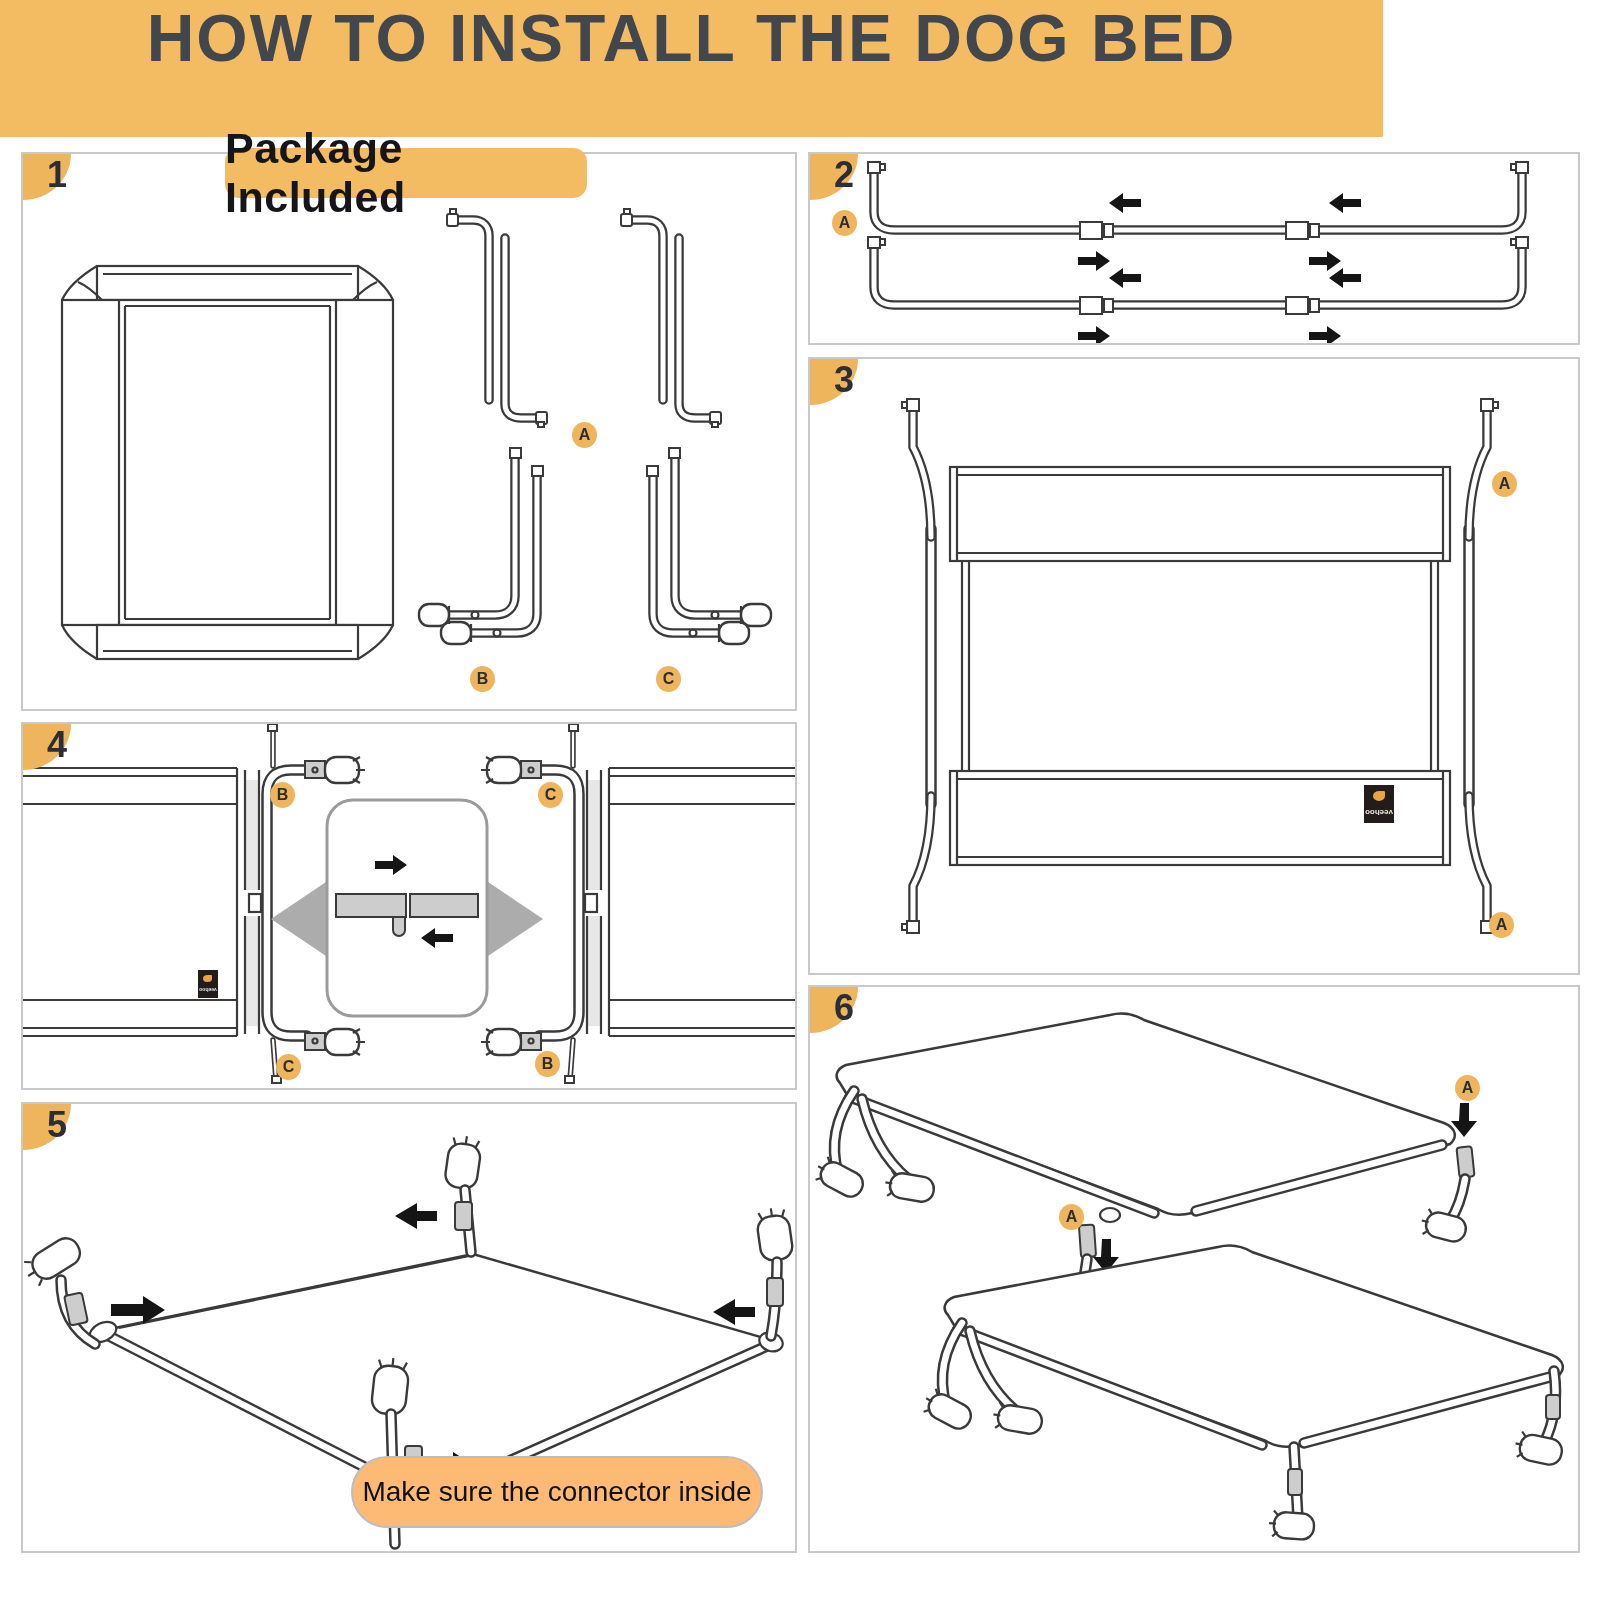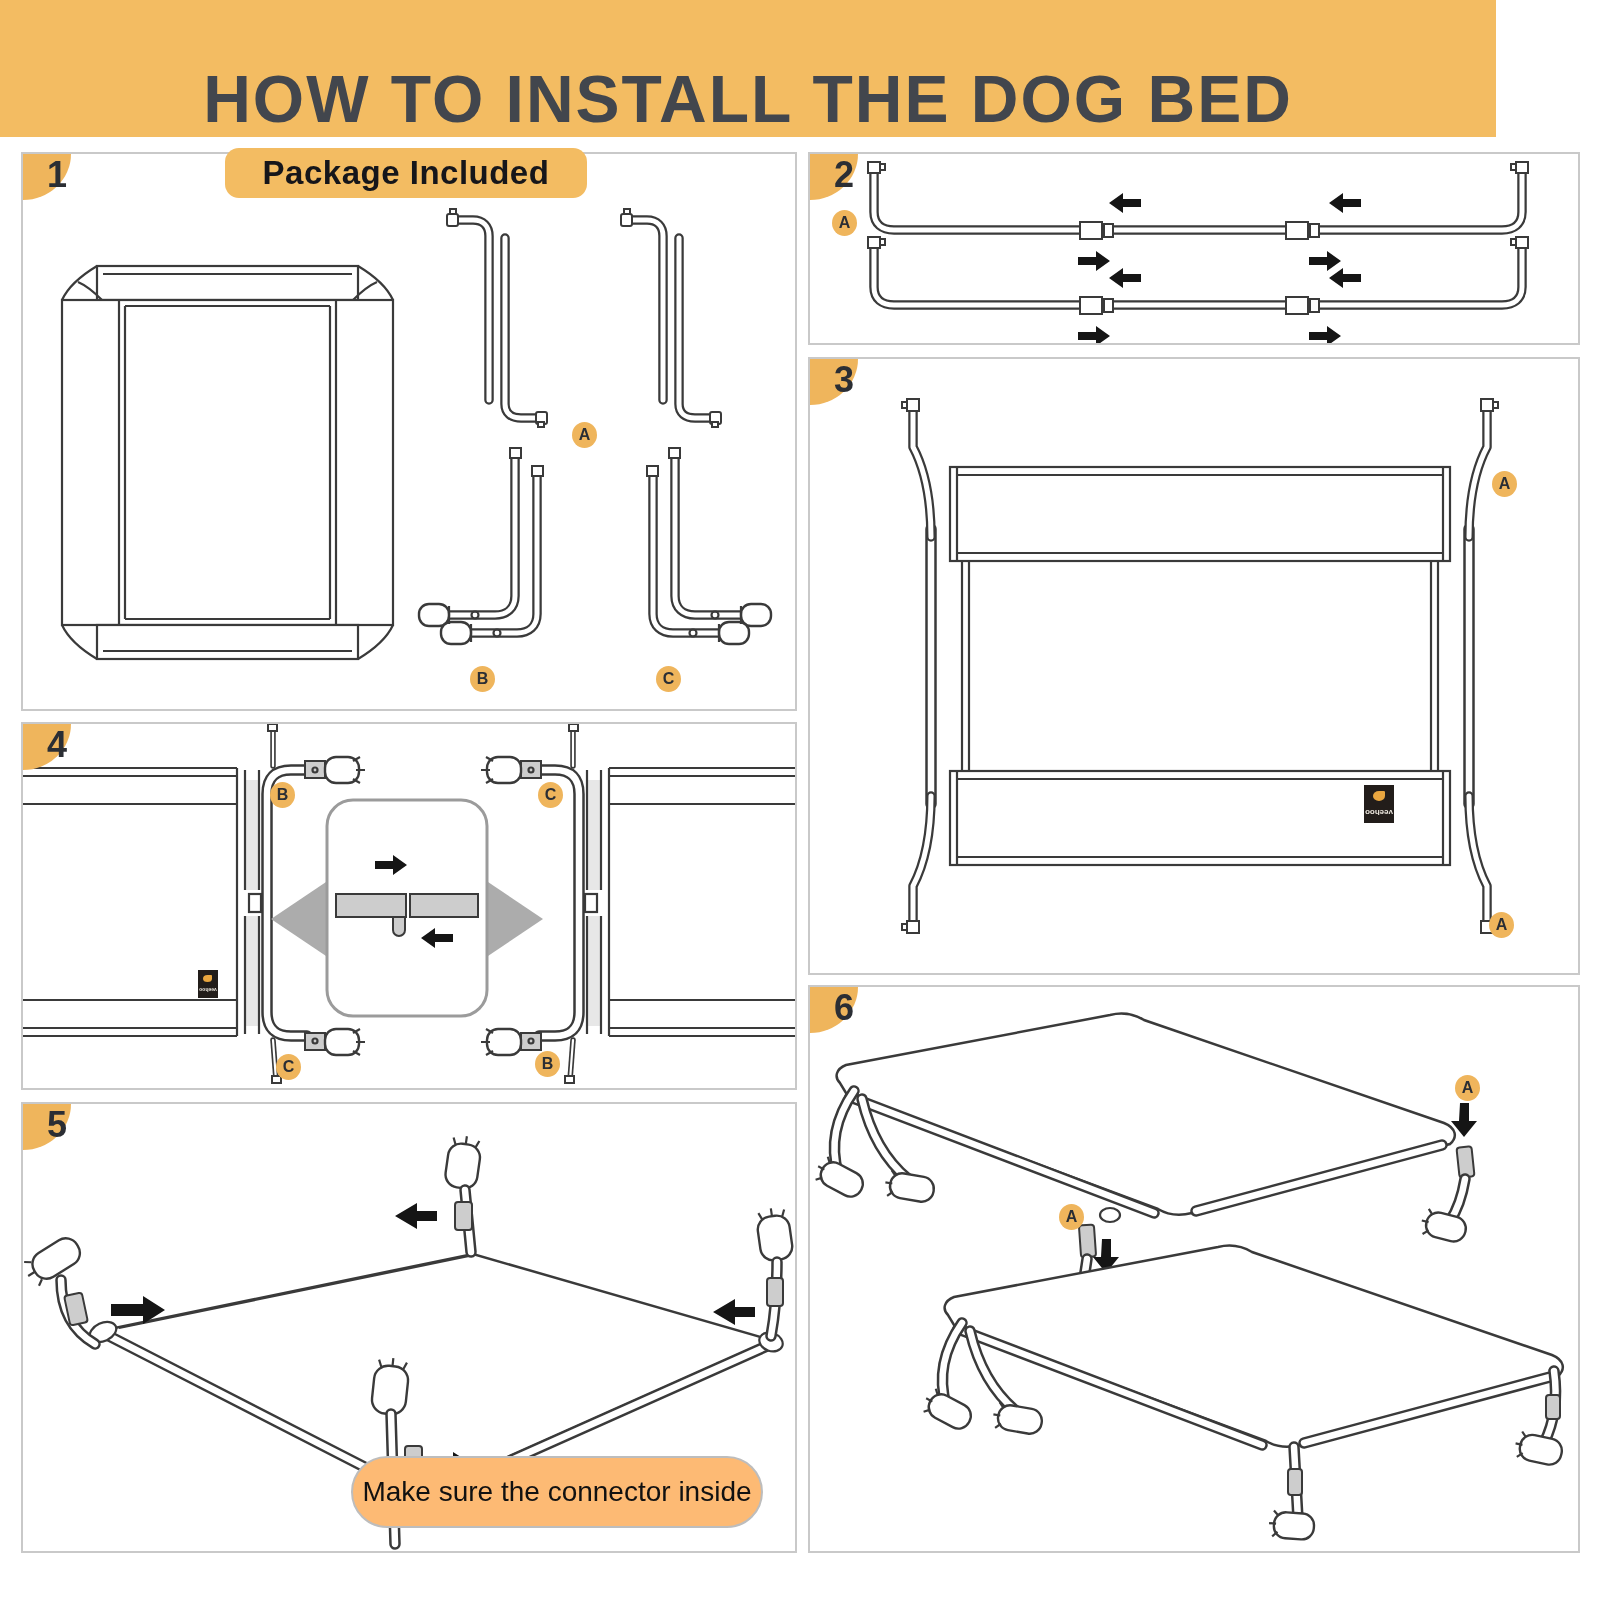--- a/index.html
+++ b/index.html
@@ -1,29 +1,29 @@
 <!DOCTYPE html>
 <html style="--accent: #F3BC62; --badge: #EFB55C; --dark: #42464D; --line: #3A3A3A; --grayfill: #CDCDCD; --bigarrow: #ACACAC; --panelborder: #C9C9C9; --brandgold: #E9A63F; --brandbg: #221D1A;"><head>
 <meta charset="utf-8">
 <style>
   html,body{margin:0;padding:0;background:#fff;font-family:"Liberation Sans",sans-serif;}
   .stage{position:relative;width:1600px;height:1600px;background:#fff;overflow:hidden;}
-  .header{position:absolute;left:0;top:0;width:1496px;height:137px;background:var(--accent,#F3BC62);
-          display:flex;align-items:flex-end;justify-content:center;}
+  .header{position:absolute;left:0;top:0;width:1383px;height:137px;background:var(--accent,#F3BC62);
+          display:flex;align-items:flex-start;justify-content:center;}
   .header .title{font-size:66px;font-weight:900;letter-spacing:2px;color:var(--dark,#42464D);}
   .panel{position:absolute;background:#fff;border:2px solid var(--panelborder,#C9C9C9);box-sizing:border-box;}
   .panel svg{position:absolute;left:0;top:0;width:100%;height:100%;}
   .badge{position:absolute;left:0;top:0;width:48px;height:46px;background:var(--badge,#EFB55C);
          border-bottom-right-radius:100% 100%;z-index:3;}
   .badge span{position:absolute;left:24px;top:3px;font-size:36px;font-weight:700;color:#2B2E34;line-height:1;}
   .tag{position:absolute;width:25px;height:26px;border-radius:50%;background:var(--badge,#EFB55C);
        display:flex;align-items:center;justify-content:center;font-size:16px;font-weight:700;color:#2B2E34;z-index:3;}
   .pill-title{position:absolute;left:202px;top:-6px;width:362px;height:50px;background:var(--accent,#F3BC62);
        border-radius:14px;display:flex;align-items:center;justify-content:center;
-       font-size:33px;font-weight:800;color:#16161A;z-index:2;letter-spacing:0.5px;}
+       font-size:43px;font-weight:800;color:#16161A;z-index:2;letter-spacing:0.5px;}
   .note-pill{position:absolute;left:328px;top:352px;width:408px;height:68px;border:2.5px solid #BDBDBD;
        border-radius:36px;background:#fdba74;display:flex;align-items:center;justify-content:center;
        font-size:28px;color:#111;z-index:2;}
   .vtag{position:absolute;background:var(--brandbg,#221D1A);transform:rotate(180deg);
         display:flex;flex-direction:column;align-items:center;justify-content:space-evenly;z-index:2;}
   .vtag .vtxt{color:#EDE8DF;font-weight:700;}
   .vtag .bee{background:var(--brandgold,#E9A63F);border-radius:50% 50% 50% 10%;}
   .vtag-lg{left:554px;top:426px;width:30px;height:38px;}
   .vtag-lg .vtxt{font-size:8px;}
   .vtag-lg .bee{width:12px;height:10px;}

